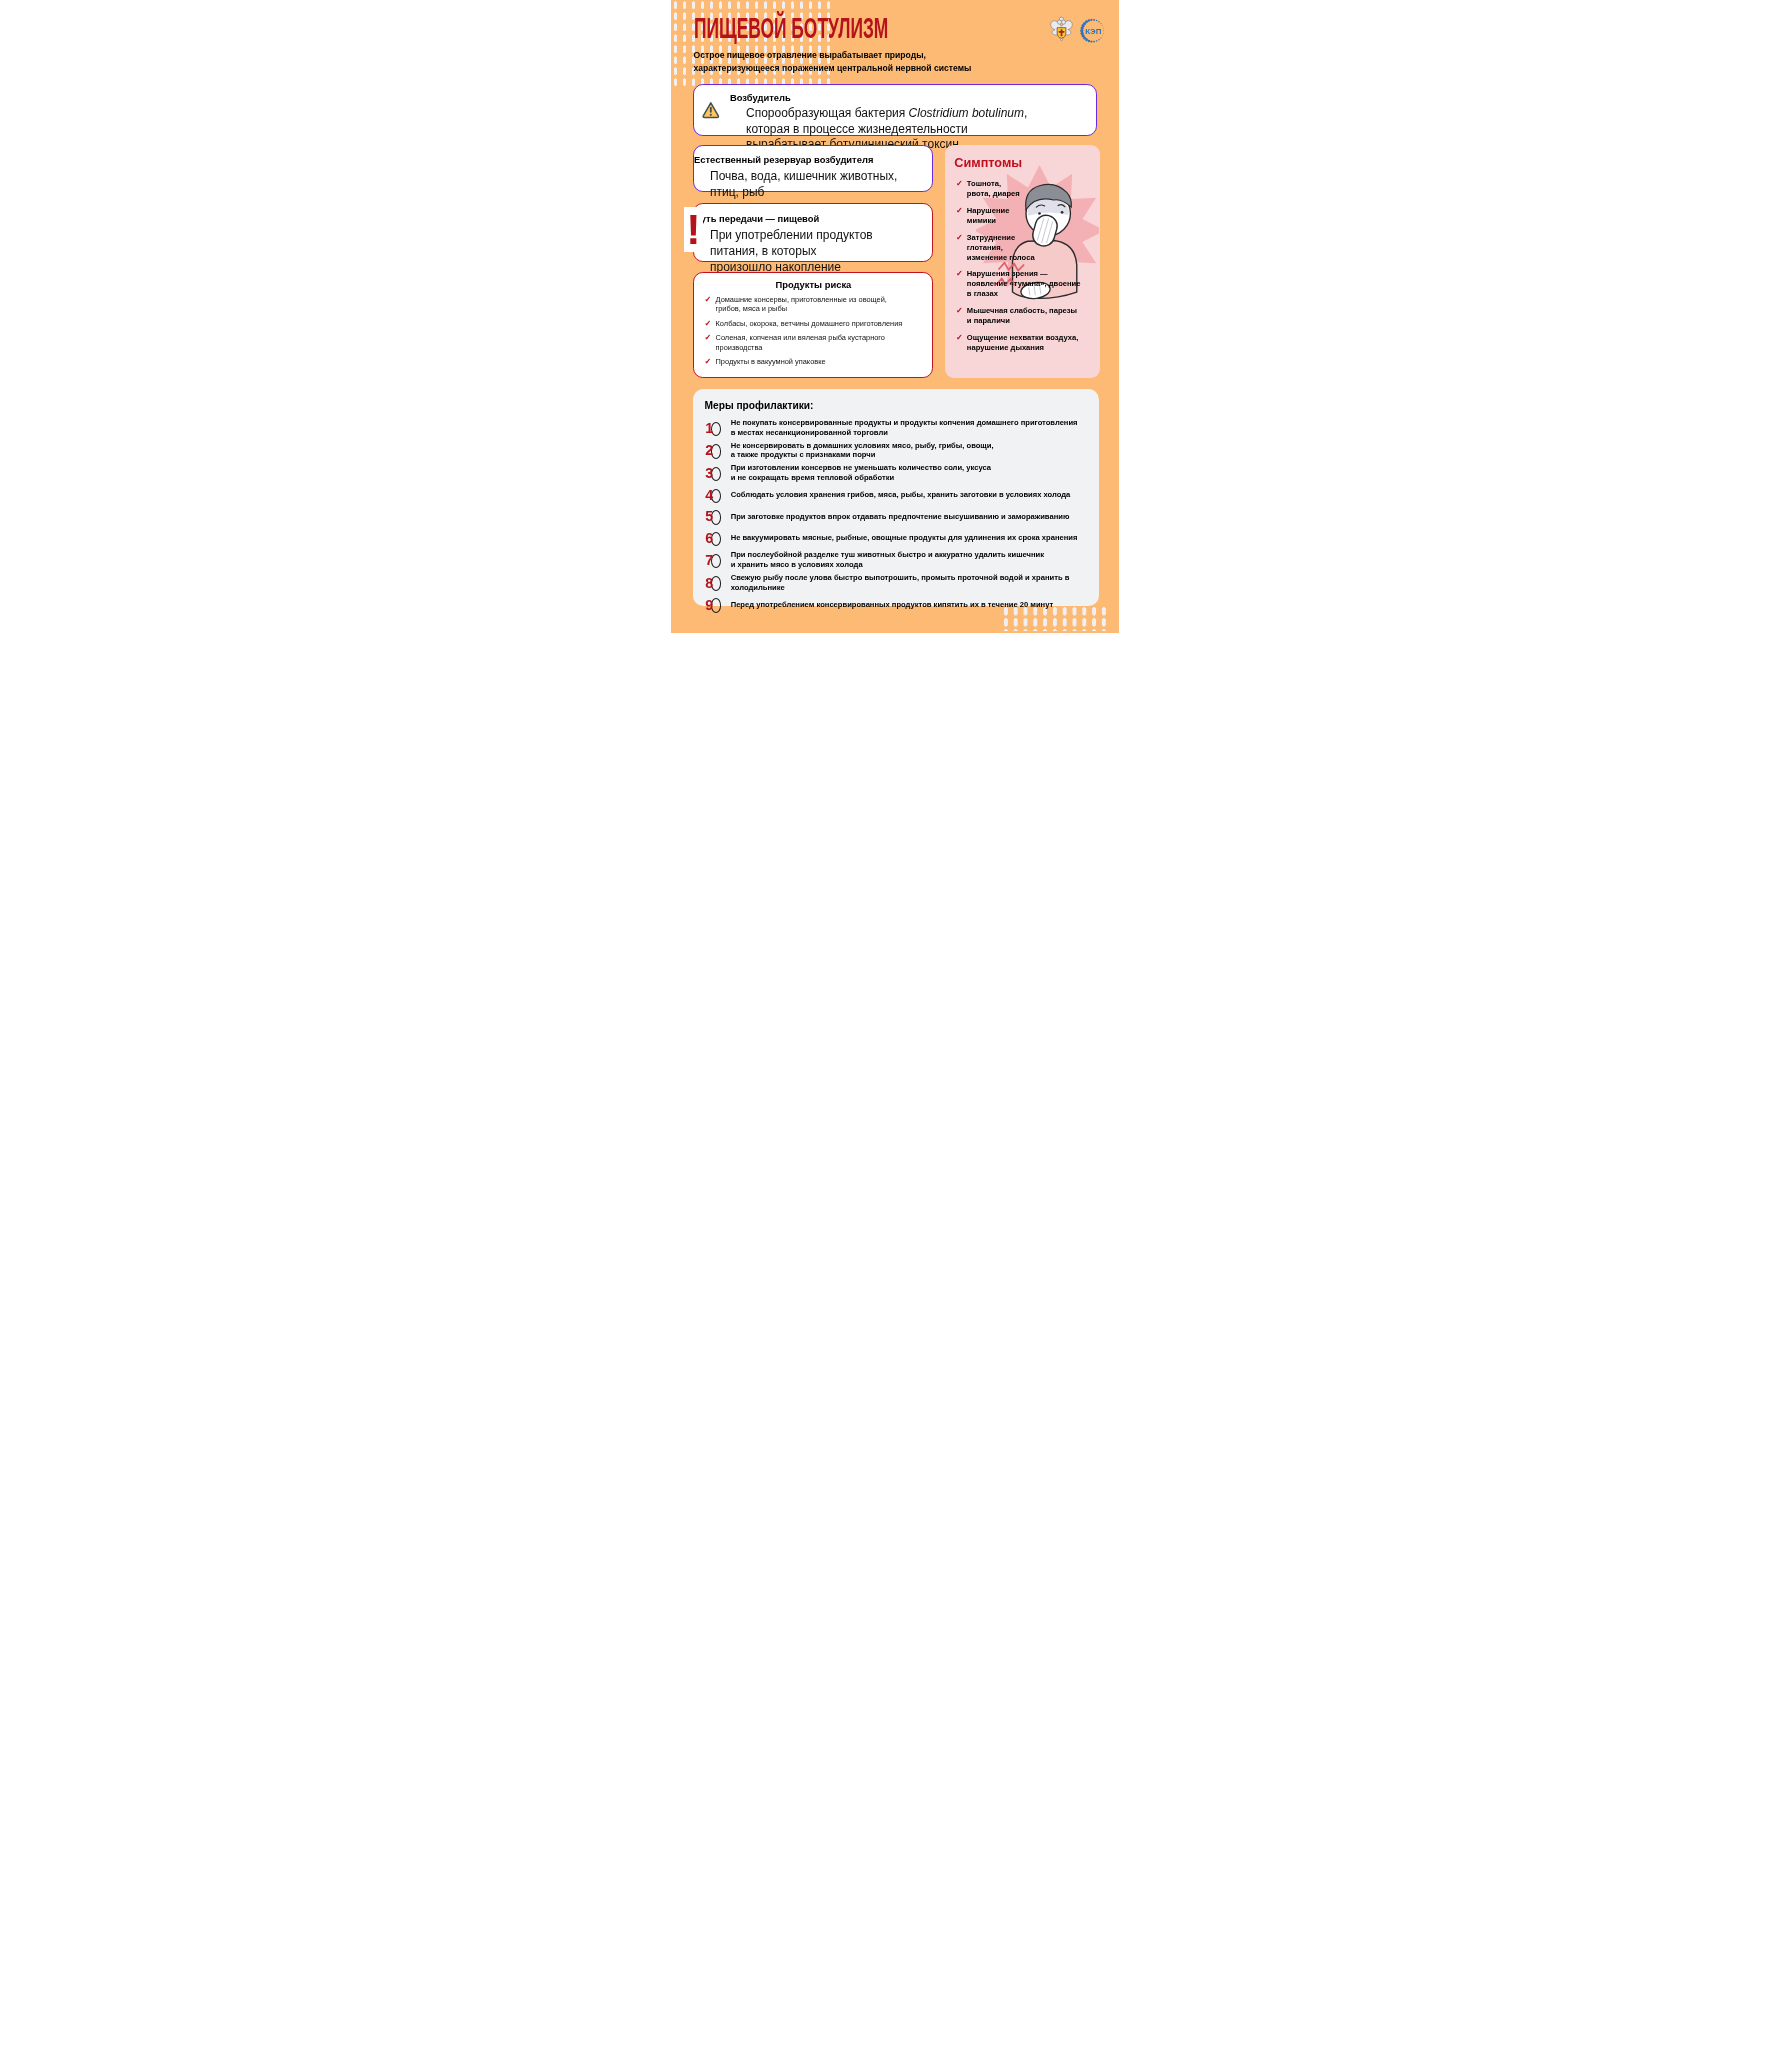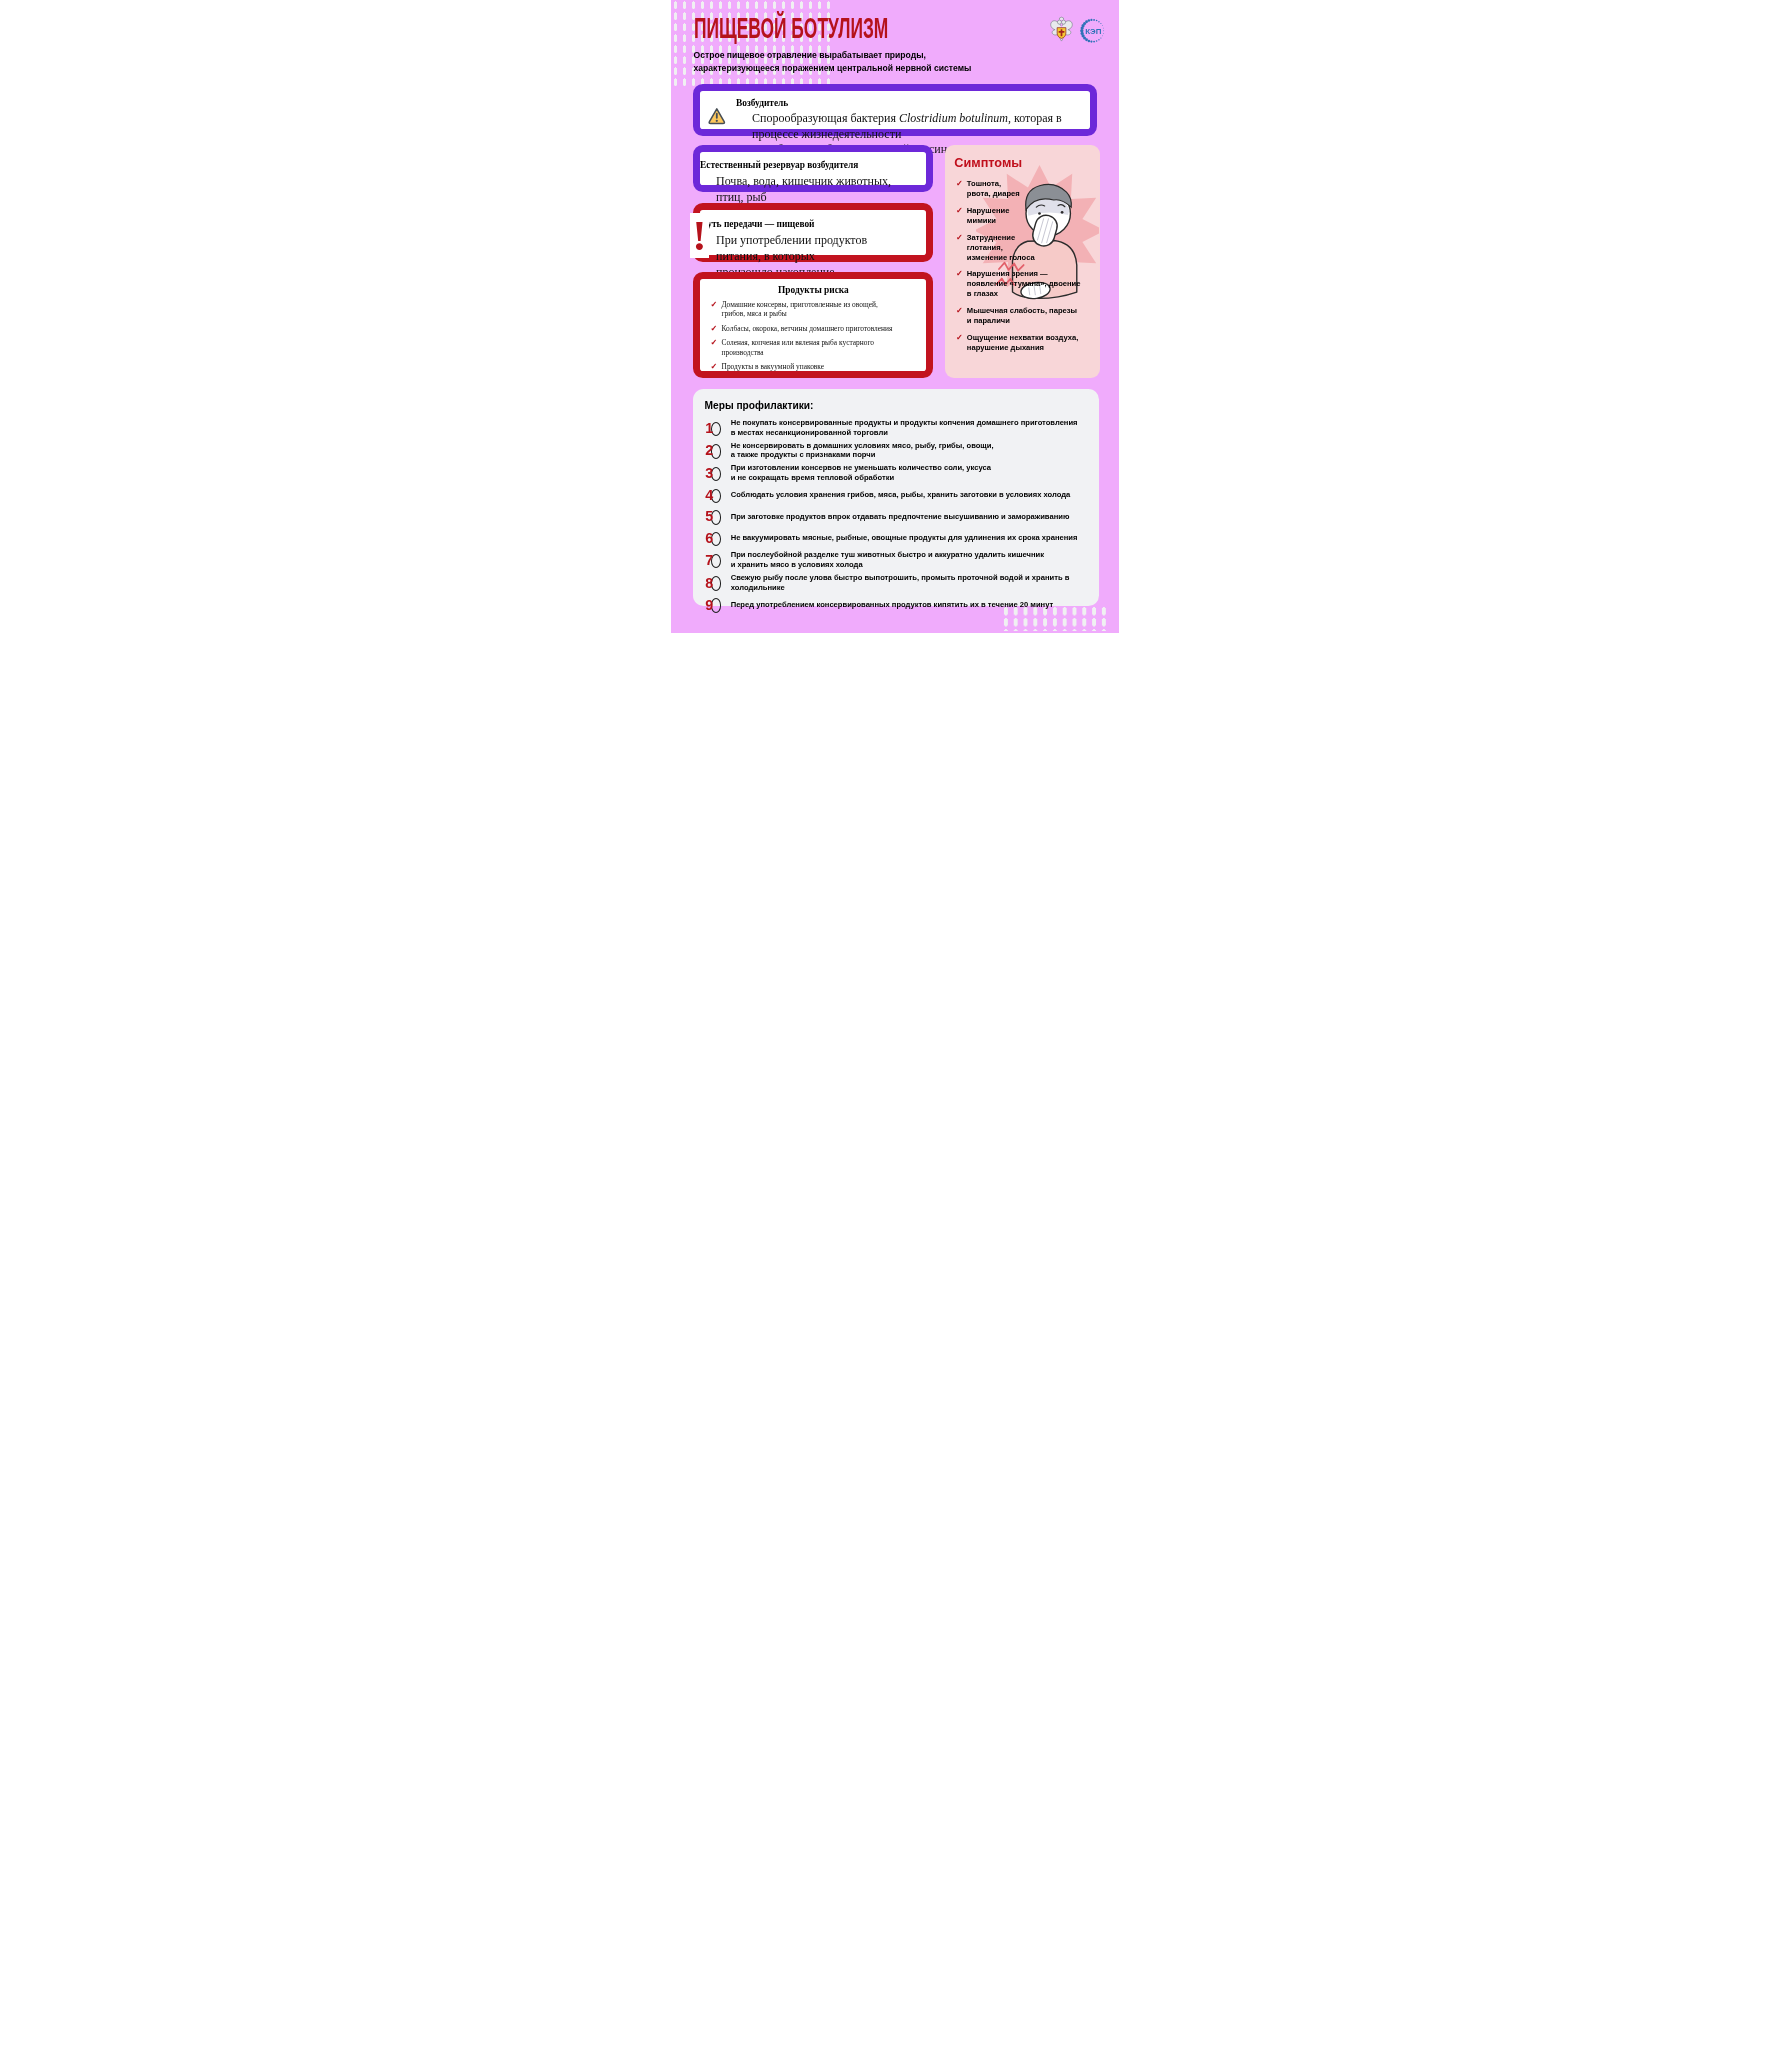--- a/index.html
+++ b/index.html
@@ -1,34 +1,34 @@
 <!DOCTYPE html>
 <html style="font-size:6.5px"><head>
 <meta charset="utf-8">
 <style>
   html,body{margin:0;padding:0;background:#ffffff;}
-  .page{position:relative;width:448px;height:633px;margin:0 auto;background:#f0abfc;
+  .page{position:relative;width:448px;height:633px;margin:0 auto;background:#fdba74;
         font-family:"Liberation Sans",sans-serif;color:#111;overflow:hidden;}
   
   .dots{position:absolute;z-index:0;
         background-image:radial-gradient(ellipse 1.8px 4.1px at 4.5px 5.3px,#f0f0f2 0%,#f0f0f2 92%,rgba(240,240,242,0) 100%);
         background-size:9px 11px;}
   .dots-tl{left:0;top:0;width:164px;height:89px;}
   .dots-br{right:7.4px;bottom:2.5px;width:110px;height:24.5px;
         background-image:radial-gradient(ellipse 2.3px 4.5px at 4.9px 5.3px,#f0f0f2 0%,#f0f0f2 92%,rgba(240,240,242,0) 100%);
         background-size:9.8px 11px;}
   
   .title{position:absolute;left:23px;top:12.3px;z-index:2;margin:0;
          font-size:29px;font-weight:700;color:#b5121b;letter-spacing:0;
          transform:scaleX(.6);transform-origin:left top;white-space:nowrap;}
   .logos{position:absolute;right:10.6px;top:16.4px;z-index:2;display:flex;align-items:flex-start;gap:3px;}
   .subtitle{position:absolute;left:23px;top:49px;z-index:2;margin:0;
             font-size:8.6px;font-weight:700;line-height:1.5;white-space:pre-line;color:#000;}
   
-  .box{position:absolute;background:#fff;border:7px solid #6d28d9;border-radius:9.8px;box-sizing:border-box;z-index:1;font-family:Liberation Serif, serif;}
+  .box{position:absolute;background:#fff;border:1px solid #6d28d9;border-radius:9.8px;box-sizing:border-box;z-index:1;}
   .box.redline{border-color:#c2131f;}
   .box h2{margin:0;font-size:9.4px;font-weight:700;color:#000;}
   .box p{margin:16px;font-size:12px;line-height:1.32;color:#111;white-space:pre-line;}
   .center{text-align:left;}
   
   .pathogen{left:22.5px;top:84px;width:404px;height:52px;padding:6.5px 12.3px 0 36px;}
   .pathogen .warn{position:absolute;left:7.4px;top:16.4px;}
   .pathogen p{margin-top:3.3px;}
   
   .reservoir{left:22.5px;top:145px;width:240px;height:47px;padding-top:8.2px;}

